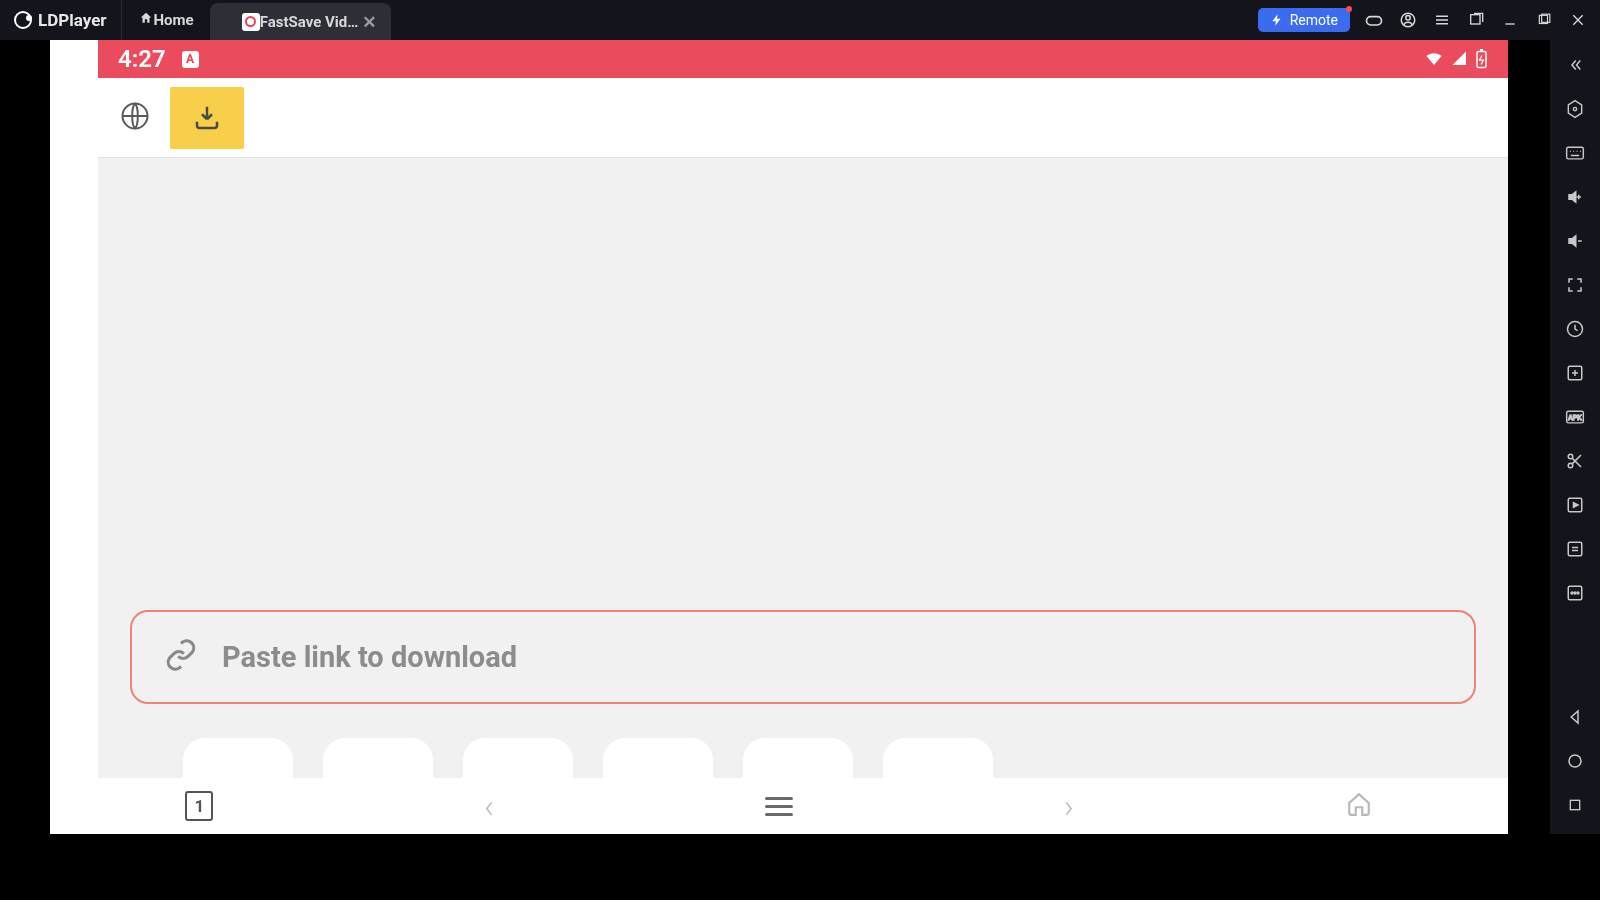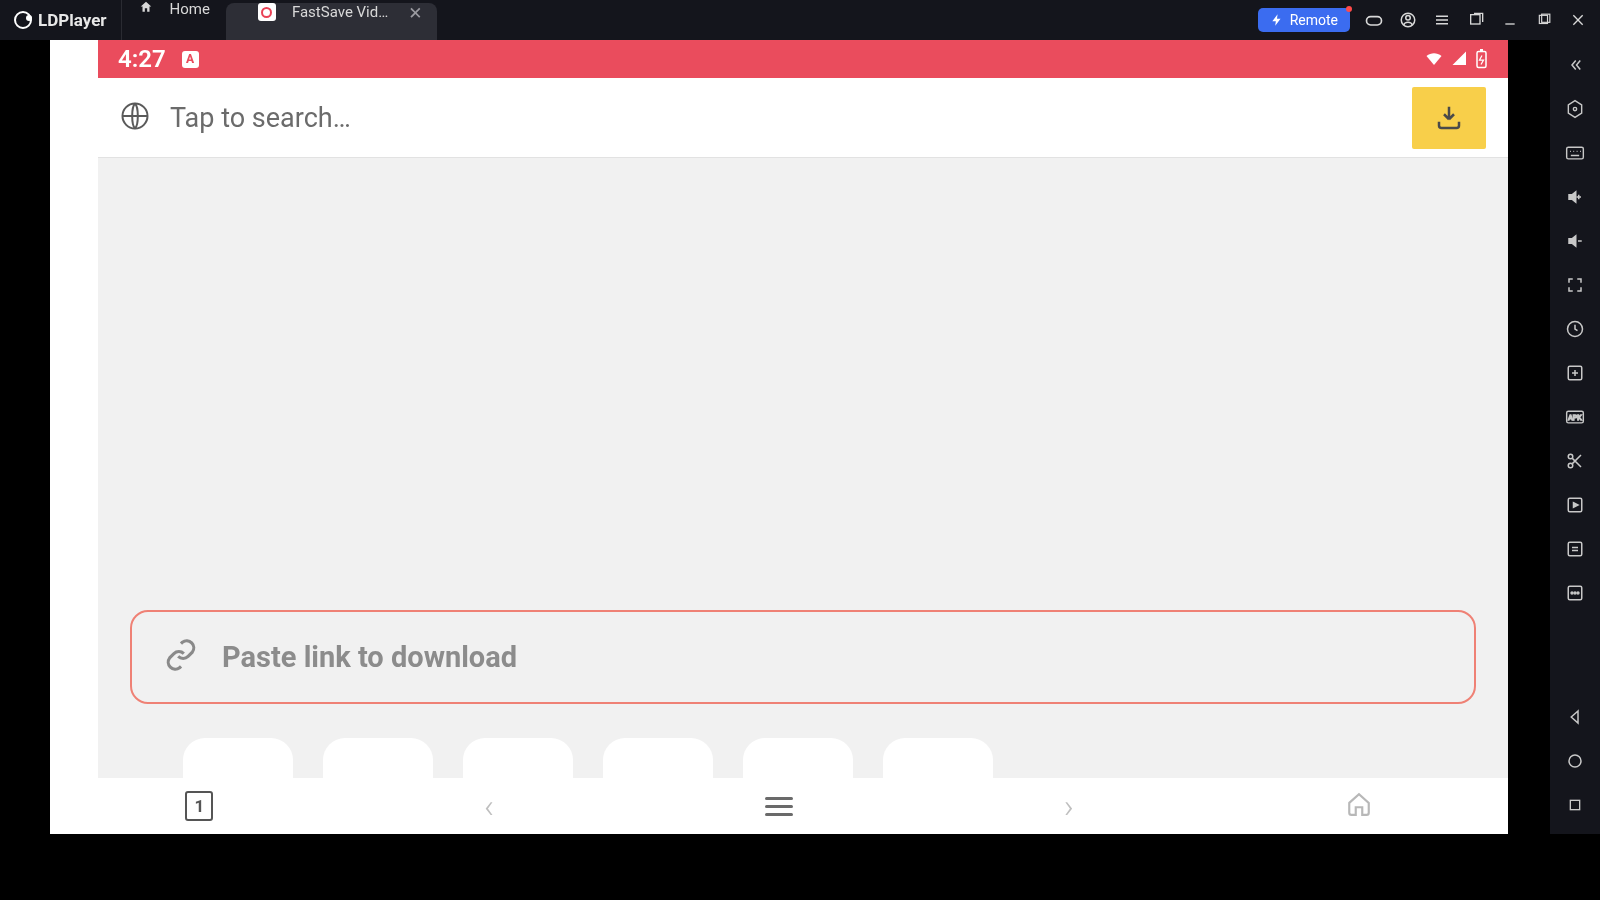--- a/index.html
+++ b/index.html
@@ -39,27 +39,28 @@
 .logo-mark::after {
   content: "";
   position: absolute;
   right: -2px; top: 2px;
   width: 6px; height: 6px;
   background: #fff;
   border-radius: 50%;
 }
 .tab {
   display: flex;
-  align-items: flex-start;
-  gap: 16px;
+  align-items: center;
+  gap: 0;
   padding: 0 16px;
   height: 100%;
   font-size: 15px;
   color: #d8d8d8;
   cursor: pointer;
+  font-weight: bold;
 }
 .tab.active {
   background: #2d2e36;
   border-top-left-radius: 8px;
   border-top-right-radius: 8px;
   padding-right: 10px;
   margin-top: 3px;
   height: 37px;
   padding-left: 32px;
 }
@@ -390,21 +391,20 @@
     </div>
   </div>
 
   <div class="search-row">
     <span>
       <svg class="globe" viewBox="0 0 24 24" fill="none" stroke="#5a5a5a" stroke-width="1.6">
           <circle cx="12" cy="12" r="10"></circle>
           <path d="M2 12h20M12 2c3 3 3 17 0 20M12 2c-3 3-3 17 0 20"></path>
         </svg>
     </span>
-    <span class="search-text">Tap to search…</span>
     <div class="dl-sq">
       <svg width="30" height="30" viewBox="0 0 24 24" fill="none" stroke="#4a4a4a" stroke-width="2">
         <path d="M12 3v10m0 0l-4-4m4 4l4-4"></path>
           <path d="M4 15v3a2 2 0 002 2h12a2 2 0 002-2v-3"></path>
       </svg>
     </div>
   </div>
 
   <div class="content-area">
     <div class="paste-box">

